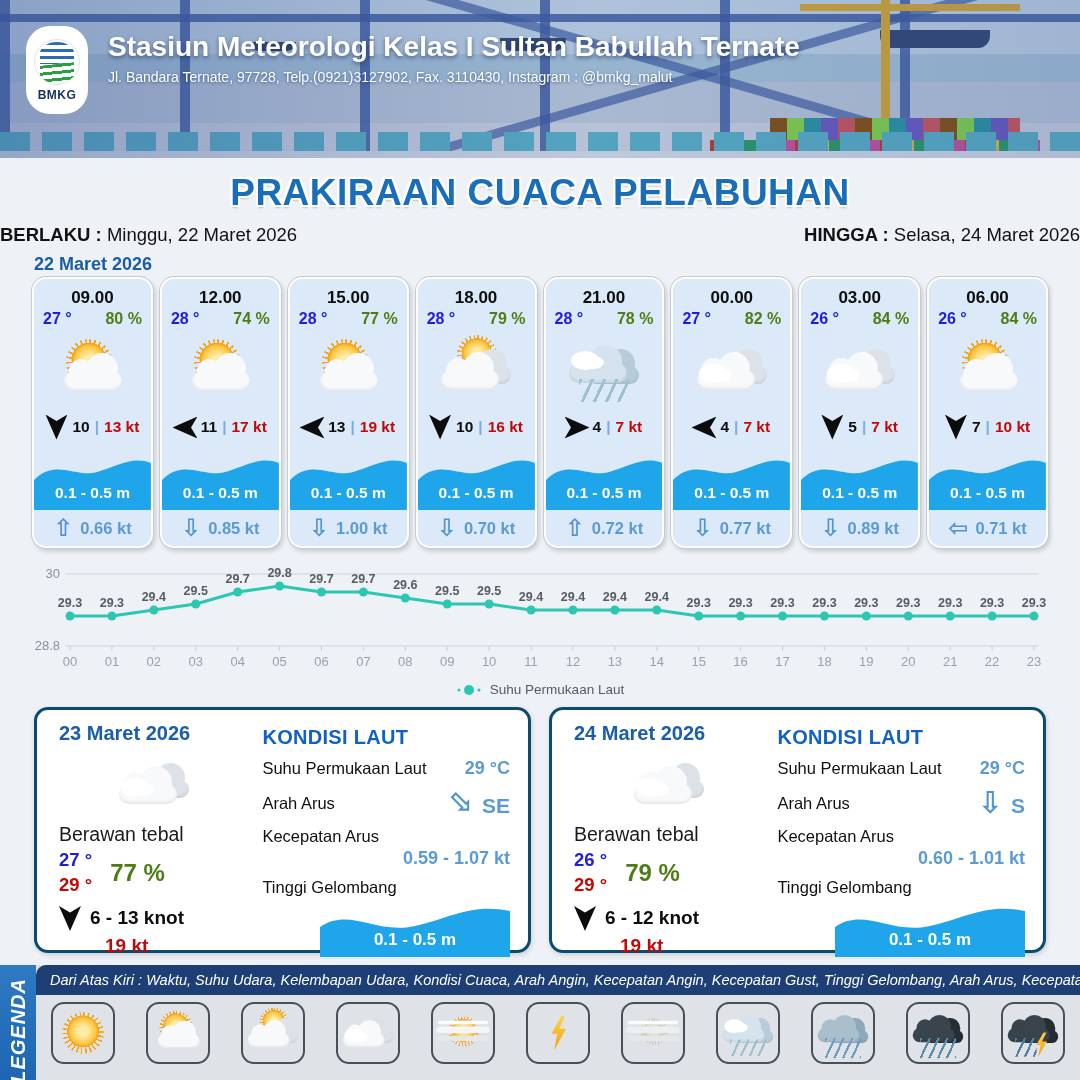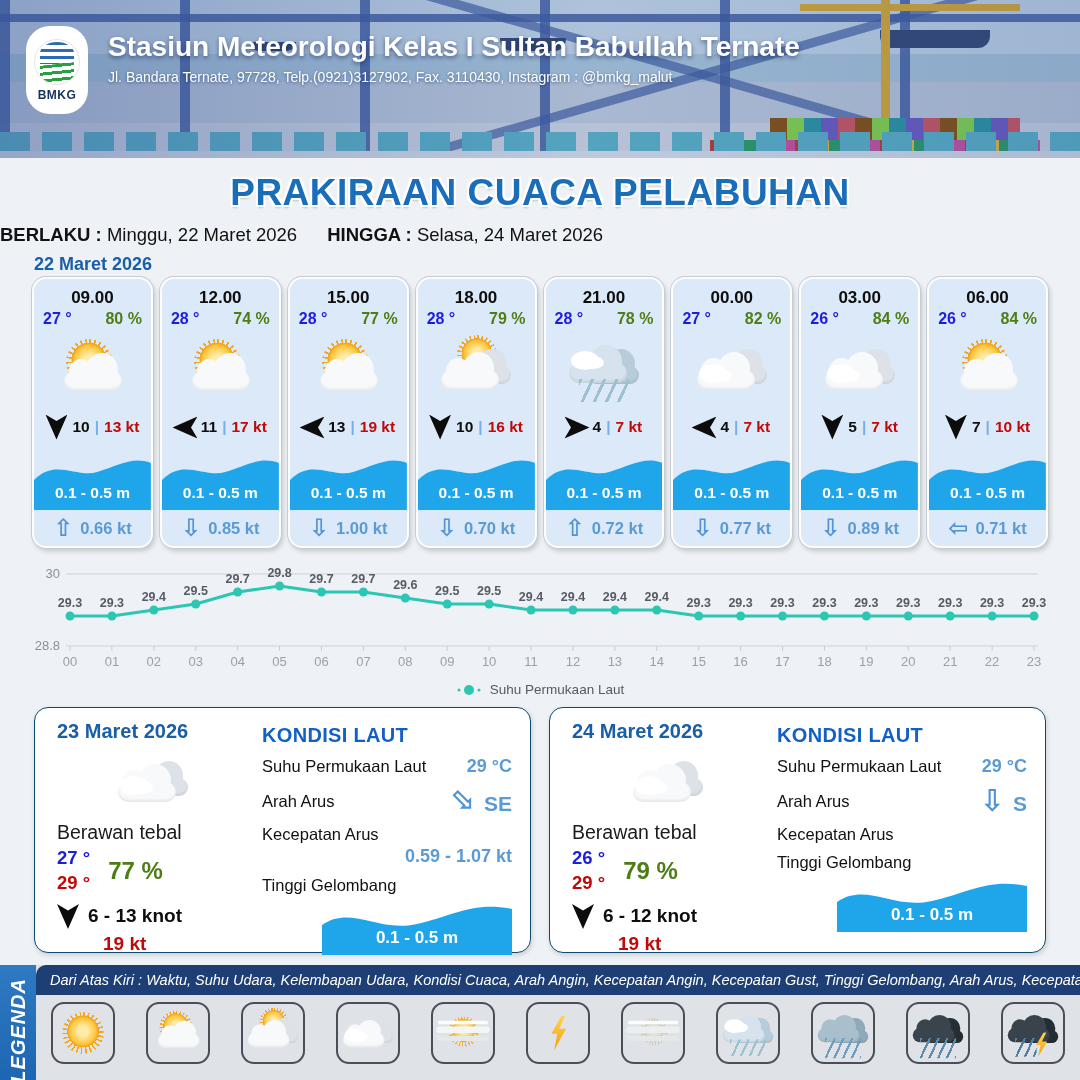--- a/index.html
+++ b/index.html
@@ -34,21 +34,21 @@
   .h-texts{position:absolute;left:108px;top:28px;z-index:4;color:#fff}
   .h-agency{font-size:16.5px;font-weight:bold;letter-spacing:.2px;text-shadow:0 1px 3px rgba(20,40,90,.6)}
   .h-station{font-size:28px;font-weight:bold;margin-top:3px;text-shadow:0 2px 4px rgba(20,40,90,.6)}
   .h-address{font-size:14px;margin-top:6px;text-shadow:0 1px 3px rgba(20,40,90,.6)}
 
   
   .titleblock{text-align:center;padding-top:14px}
   .t-main{font-size:37px;font-weight:bold;color:#1a6db8;letter-spacing:.5px;
     text-shadow:2px 2px 0 #fff,-2px 2px 0 #fff,2px -2px 0 #fff,-2px -2px 0 #fff,0 3px 2px rgba(0,0,0,.18)}
   .t-sub{font-size:26px;font-weight:bold;color:#4e97d9;margin-top:2px}
-  .t-valid{display:flex;justify-content:flex-start;gap:30px;margin-top:10px;font-size:18.5px;color:#111}
+  .t-valid{display:flex;justify-content:space-between;gap:50px;margin-top:10px;font-size:18.5px;color:#111}
   .t-valid b{font-weight:bold}
   .t-valid span{font-weight:normal}
 
   
   .date-label{margin:8px 0 2px 34px;font-size:18px;font-weight:bold;color:#1b5ea8}
   .cards{display:flex;gap:7px;margin:0 32px}
   .card{flex:1;background:#dbe9f9;border:2px solid #fdfdfd;border-radius:14px;overflow:hidden;
     box-shadow:0 0 0 1px #c6ccd4,2px 3px 5px rgba(0,0,0,.18);display:flex;flex-direction:column}
   .cd-time{text-align:center;font-size:17px;font-weight:bold;color:#0d0d0d;margin-top:9px}
   .cd-th{display:flex;justify-content:space-between;padding:2px 9px 0 9px;font-size:16px;font-weight:bold}
@@ -128,21 +128,21 @@
   .wicon[data-icon="hujan-petir"] .bolt{display:block;left:42px;top:36px;width:24px;height:34px}
 
   
   .chart-wrap{margin:10px 34px 0 34px}
   .chart-wrap svg text{font-family:"Liberation Sans","DejaVu Sans",sans-serif}
   .chart-legend{display:flex;align-items:center;justify-content:center;gap:8px;margin-top:2px;font-size:13.5px;color:#555b63}
   .dotline{width:10px;height:10px;border-radius:50%;background:#2cc7b2;box-shadow:-10px 0 0 -3.5px #2cc7b2,10px 0 0 -3.5px #2cc7b2;margin:0 8px}
 
   
   .days{display:flex;gap:18px;margin:10px 34px 0 34px}
-  .day-card{flex:1;background:#fff;border:1px solid #0c4a6e;border-radius:14px;box-shadow:1px 2px 5px rgba(0,0,0,.15);padding:12px 18px 14px 22px;display:flex;gap:14px;height:246px}
+  .day-card{flex:1;background:#fff;border:3px solid #0c4a6e;border-radius:14px;box-shadow:1px 2px 5px rgba(0,0,0,.15);padding:12px 18px 14px 22px;display:flex;gap:14px;height:246px}
   .day-left{width:42%;position:relative}
   .day-date{font-size:20px;font-weight:bold;color:#1b5ea8}
   .day-iconwrap{display:flex;justify-content:center;margin-top:2px}
   .day-cond{font-size:19.5px;color:#1a1a1a;margin-top:2px}
   .day-temps{display:flex;align-items:center;gap:18px;margin-top:2px}
   .day-tcol{display:flex;flex-direction:column;font-size:18.5px;font-weight:bold;line-height:1.35}
   .day-tmin{color:#1d1de0}
   .day-tmax{color:#c00a0a}
   .day-hum{font-size:24px;font-weight:bold;color:#4e7d16}
   .day-wind{display:flex;align-items:center;gap:9px;margin-top:8px;font-size:19px;font-weight:bold;color:#0d0d0d}
@@ -641,20 +641,21 @@
           <span>Suhu Permukaan Laut</span>
           <span class="sea-val">29 °C</span>
         </div>
       <div class="sea-row">
           <span>Arah Arus</span>
           <span class="sea-arrow"><span class="barr" data-dir="S"></span><span class="sea-dirlabel">S</span></span>
         </div>
       <div class="sea-row">
           <span>Kecepatan Arus</span>
         </div>
+      <span class="sea-speed">0.60  - 1.01 kt</span>
       <div class="sea-row">
           <span>Tinggi Gelombang</span>
         </div>
       <div class="sea-wavebox">
           <svg viewBox="0 0 190 56" preserveAspectRatio="none">
             <path d="M0,26 C30,6 55,34 95,25 C130,17 152,2 190,10 L190,56 L0,56 Z" fill="#1fa6ea"></path>
           </svg>
           <div class="sea-waveval">0.1 - 0.5 m</div>
         </div>
     </div>

